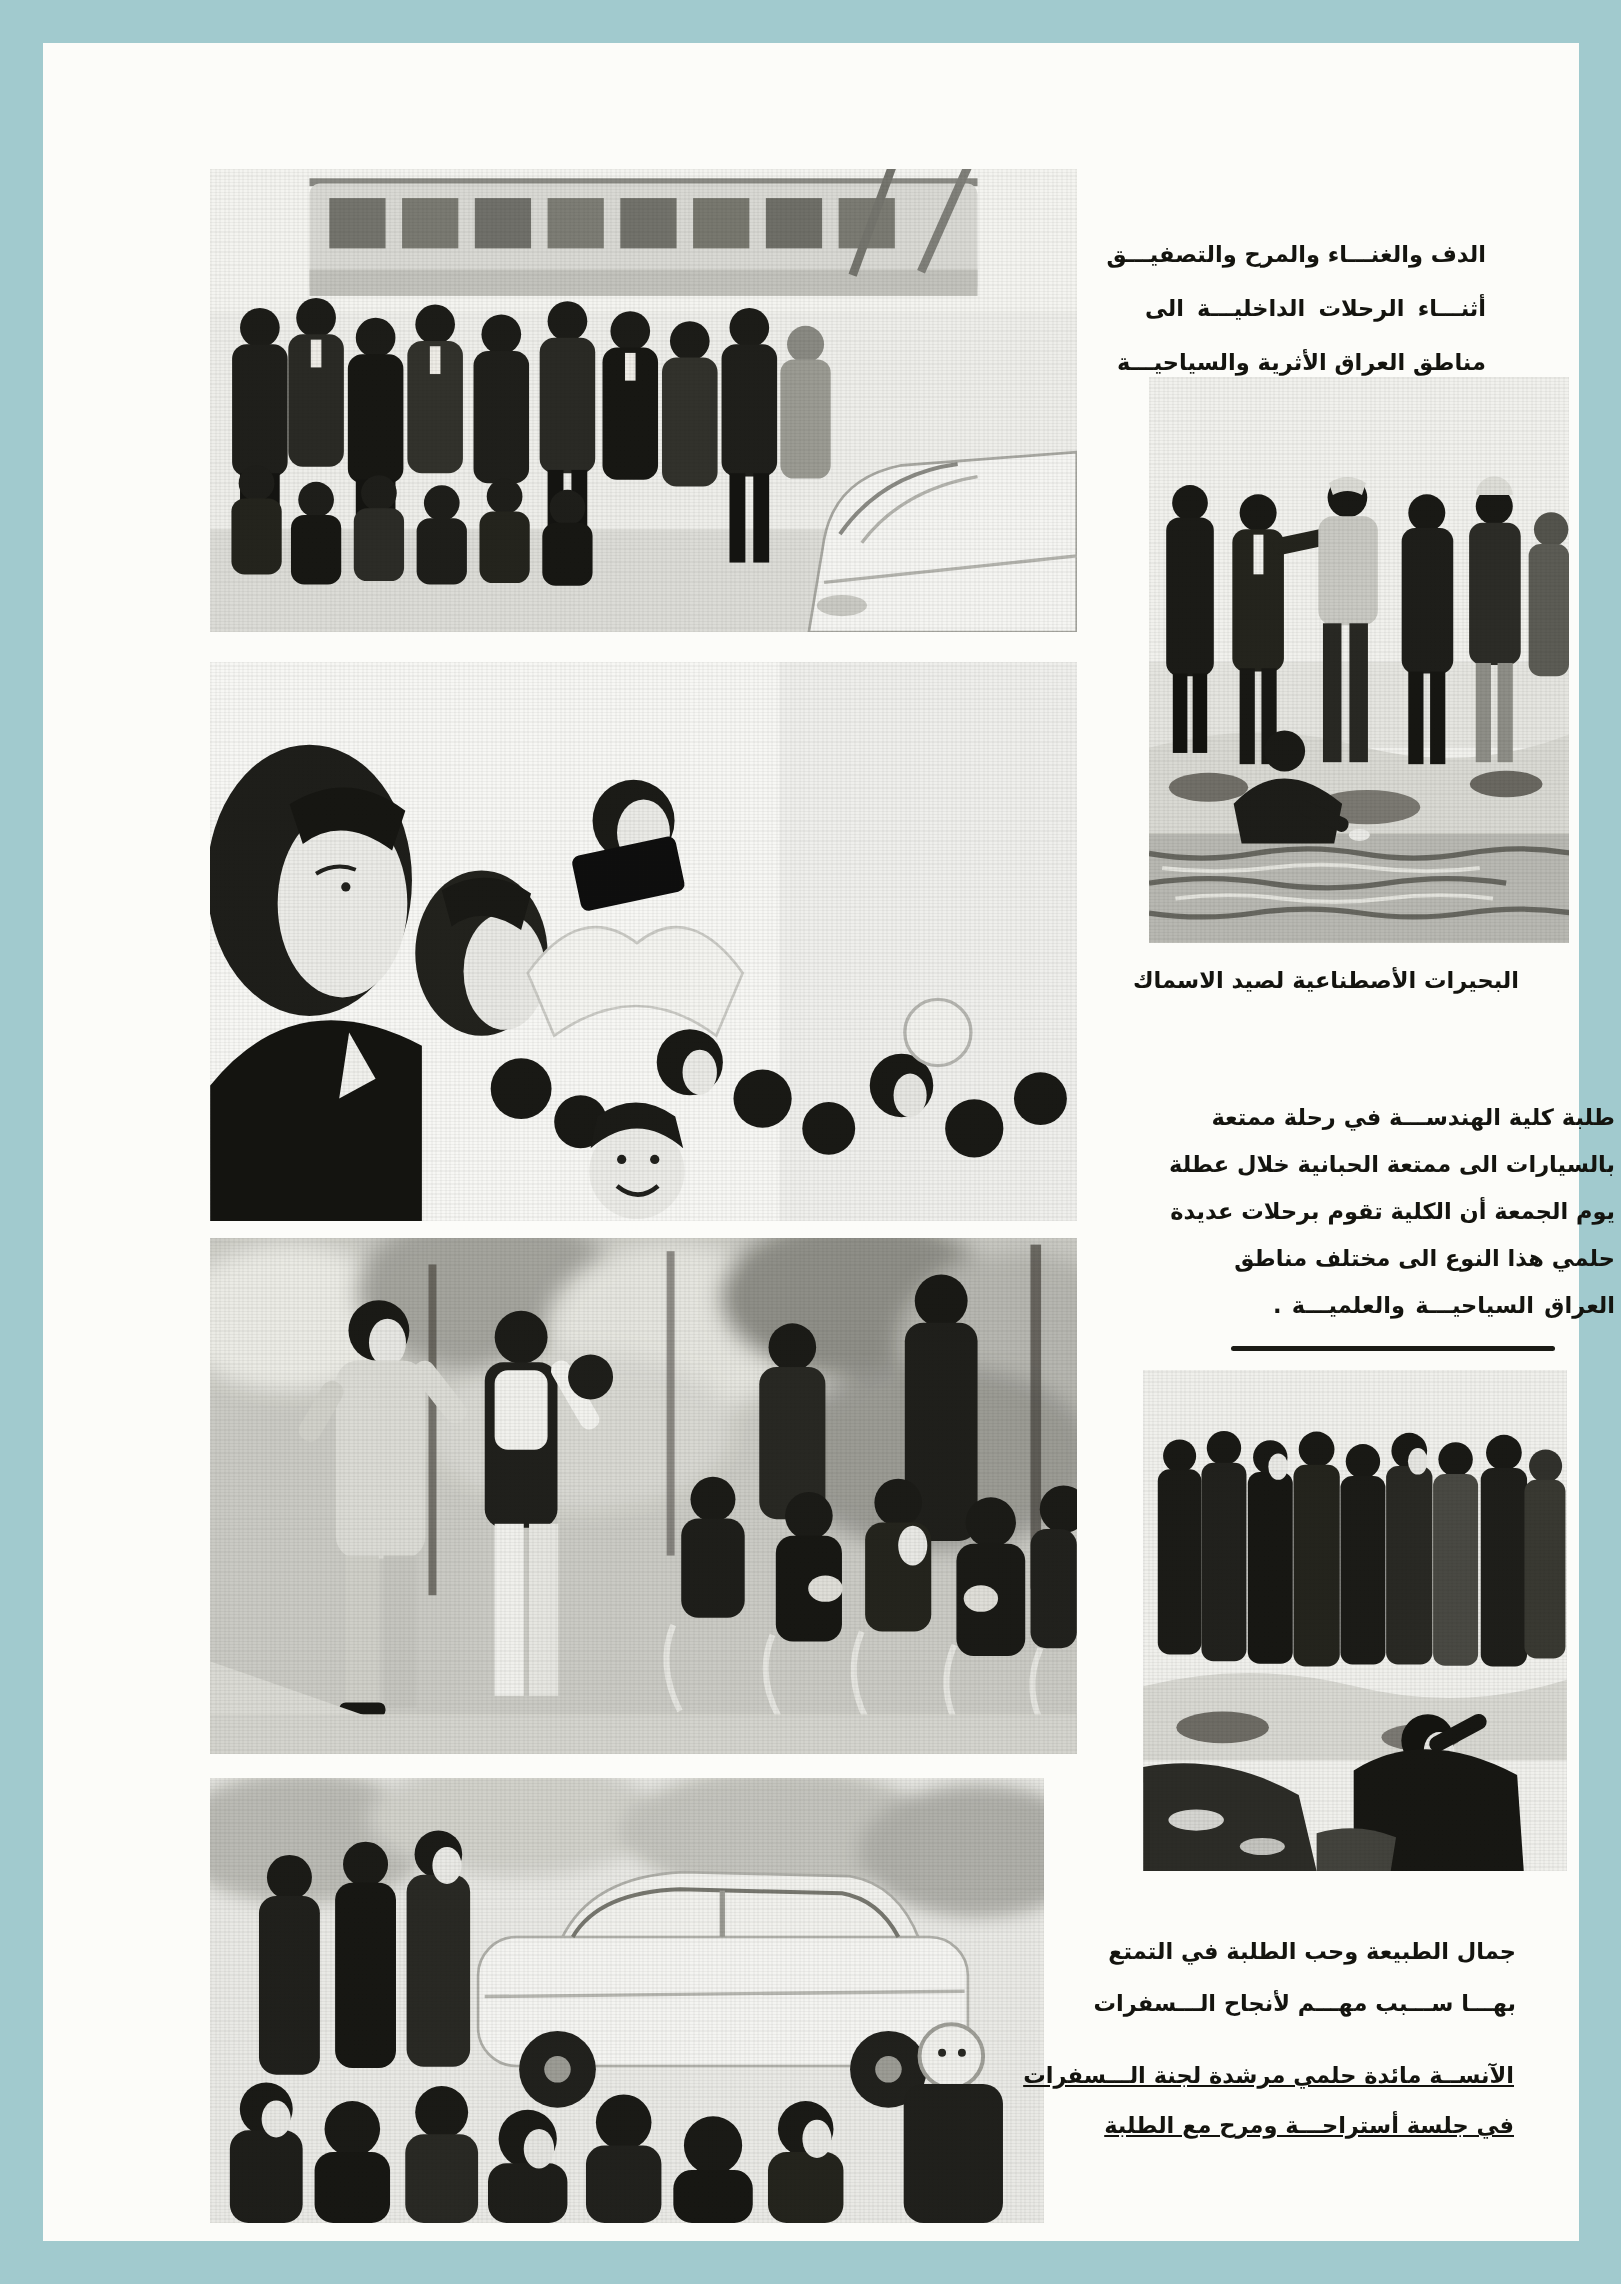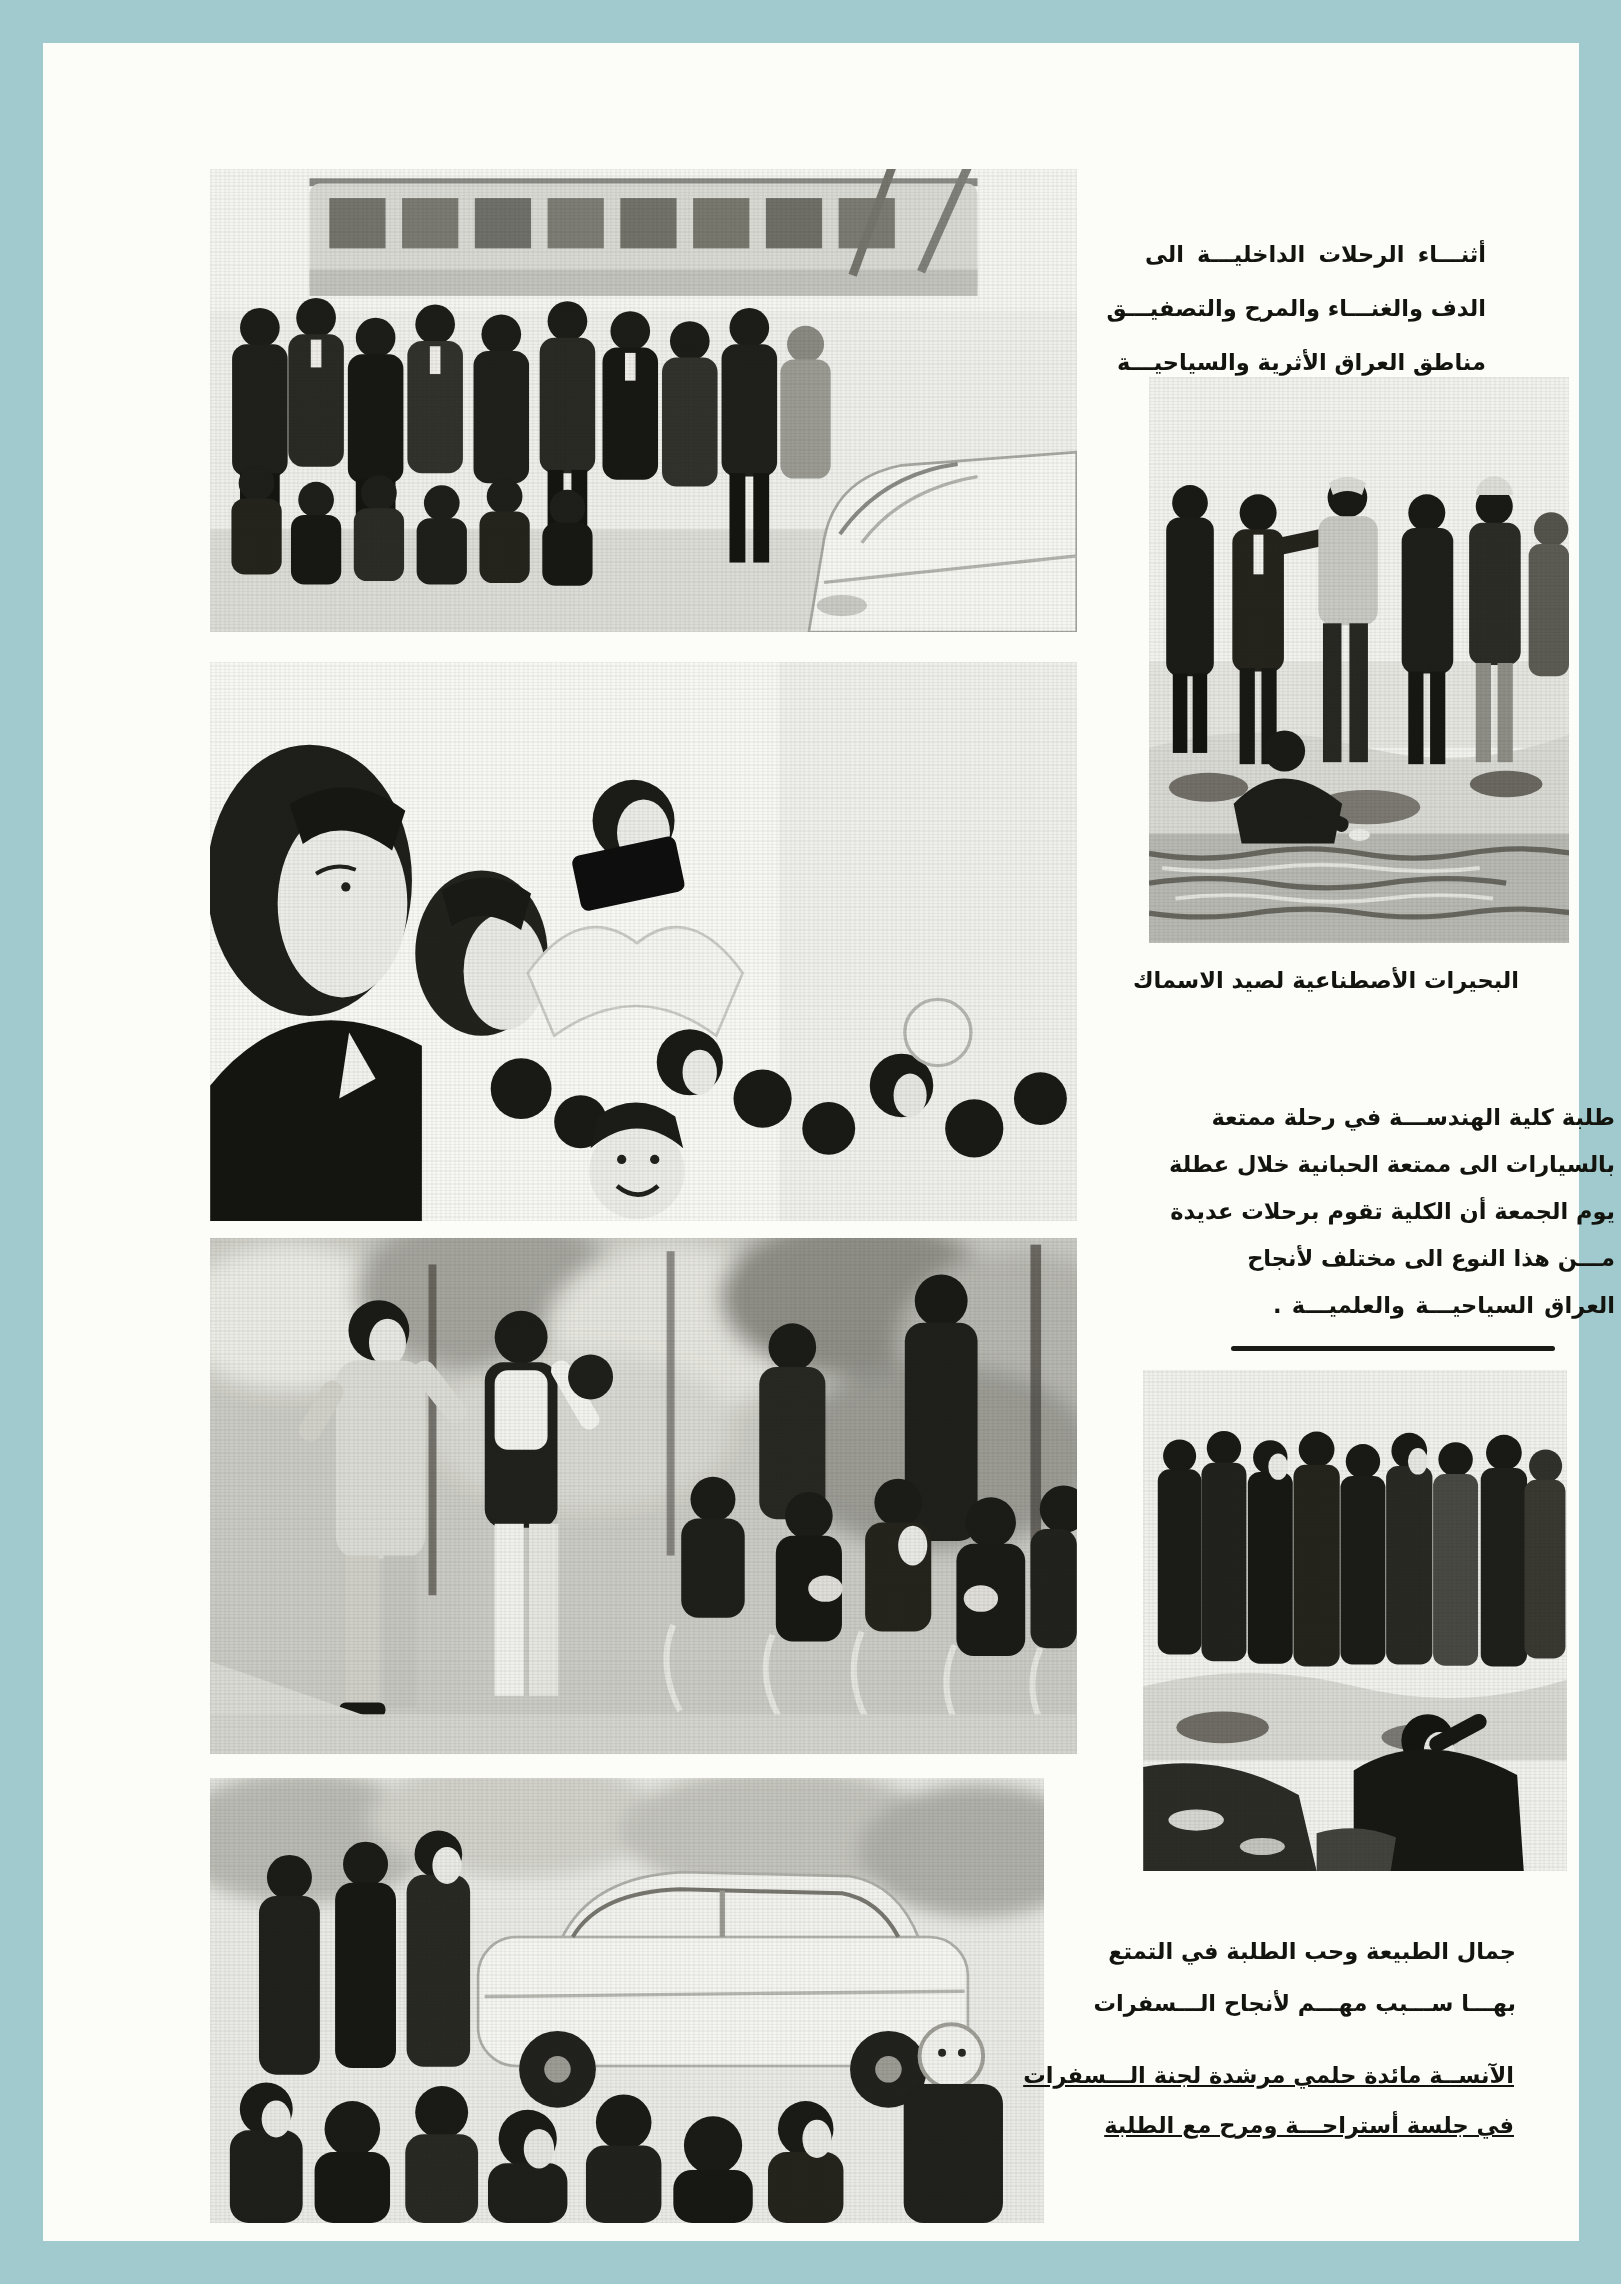--- a/index.html
+++ b/index.html
@@ -404,34 +404,34 @@
         <path d="M318 605 Q425 538 565 612 L575 757 L318 757 Z" fill="#191915"></path>
 
         <path d="M0 600 Q120 578 235 642 L262 757 L0 757 Z" fill="#2e2e29"></path>
         <ellipse cx="80" cy="680" rx="42" ry="16" fill="#f0f0ec" opacity=".85"></ellipse>
         <ellipse cx="180" cy="720" rx="34" ry="13" fill="#e8e8e4" opacity=".8"></ellipse>
         <path d="M262 700 q60 -18 120 6 l-8 51 l-112 0 Z" fill="#44443e"></path>
       </svg>
     </figure>
 
     <div class="caption c1">
+      <div class="line">الدف والغنـــاء والمرح والتصفيـــق</div>
       <div class="line">أثنـــاء الرحلات الداخليـــة الى</div>
-      <div class="line">الدف والغنـــاء والمرح والتصفيـــق</div>
       <div class="line">مناطق العراق الأثرية والسياحيـــة</div>
     </div>
 
     <div class="caption c2">
       <div class="line">البحيرات الأصطناعية لصيد الاسماك</div>
     </div>
 
     <div class="caption c3">
       <div class="line">طلبة كلية الهندســـة في رحلة ممتعة</div>
       <div class="line">بالسيارات الى ممتعة الحبانية خلال عطلة</div>
       <div class="line">يوم الجمعة أن الكلية تقوم برحلات عديدة</div>
-      <div class="line">مـــن  هذا النوع الى مختلف لأنجاح</div>
+      <div class="line">حلمي  هذا النوع الى مختلف مناطق</div>
       <div class="line">العراق السياحيـــة والعلميـــة .</div>
     </div>
 
     <div class="rule"></div>
 
     <div class="caption c4">
       <div class="line">جمال الطبيعة وحب الطلبة في التمتع</div>
       <div class="line">بهـــا ســـبب مهـــم لأنجاح الـــسفرات</div>
     </div>
 

